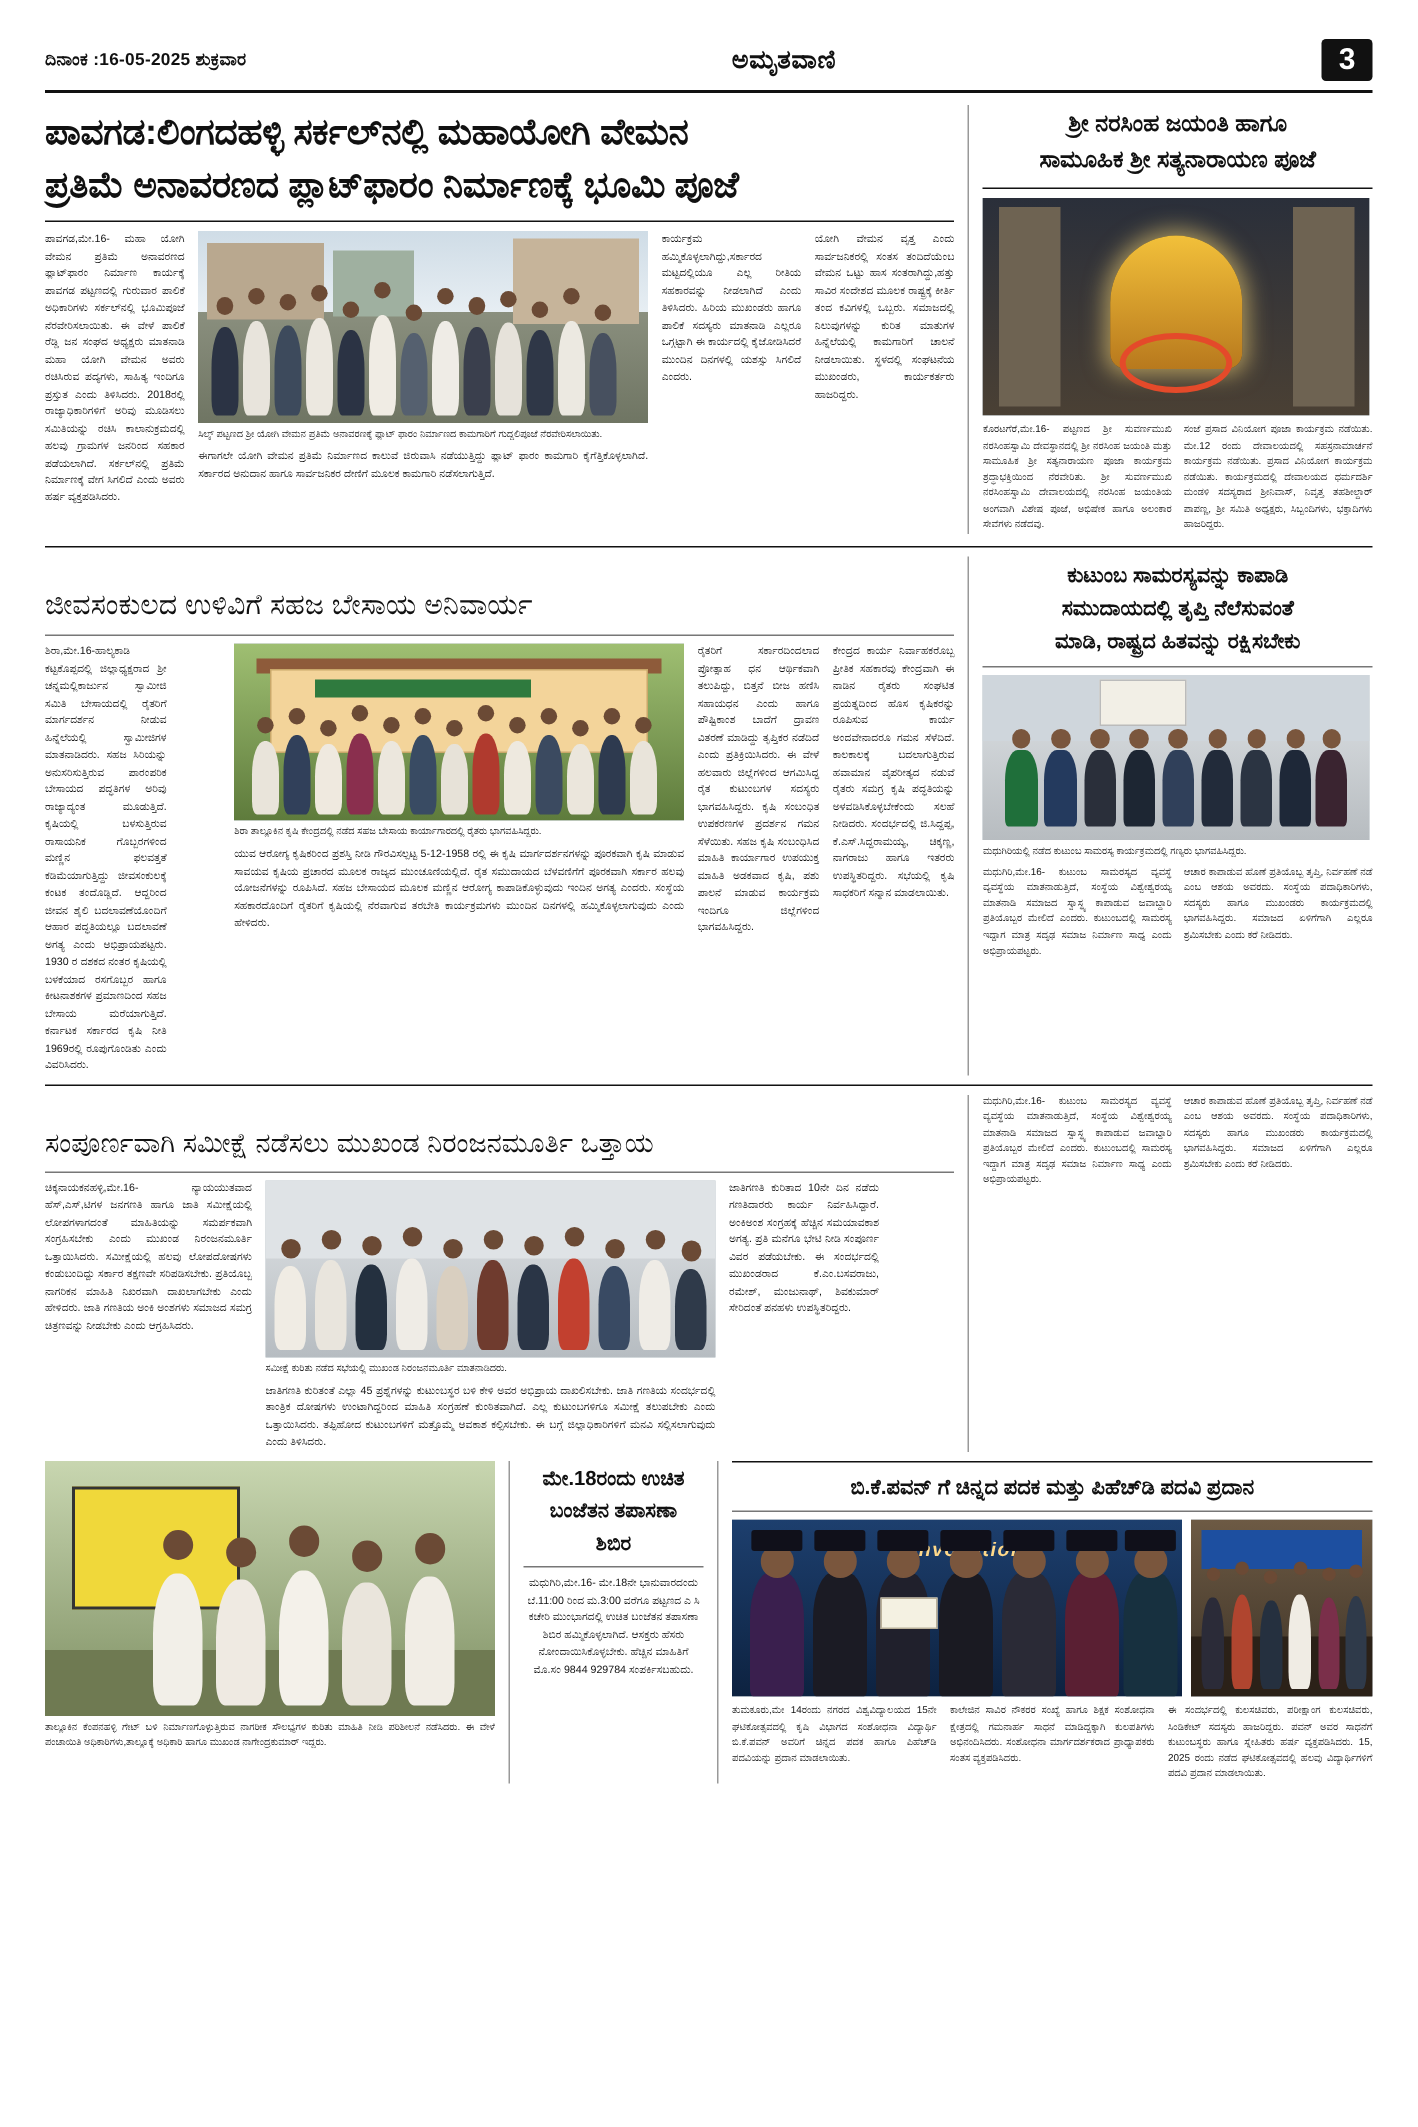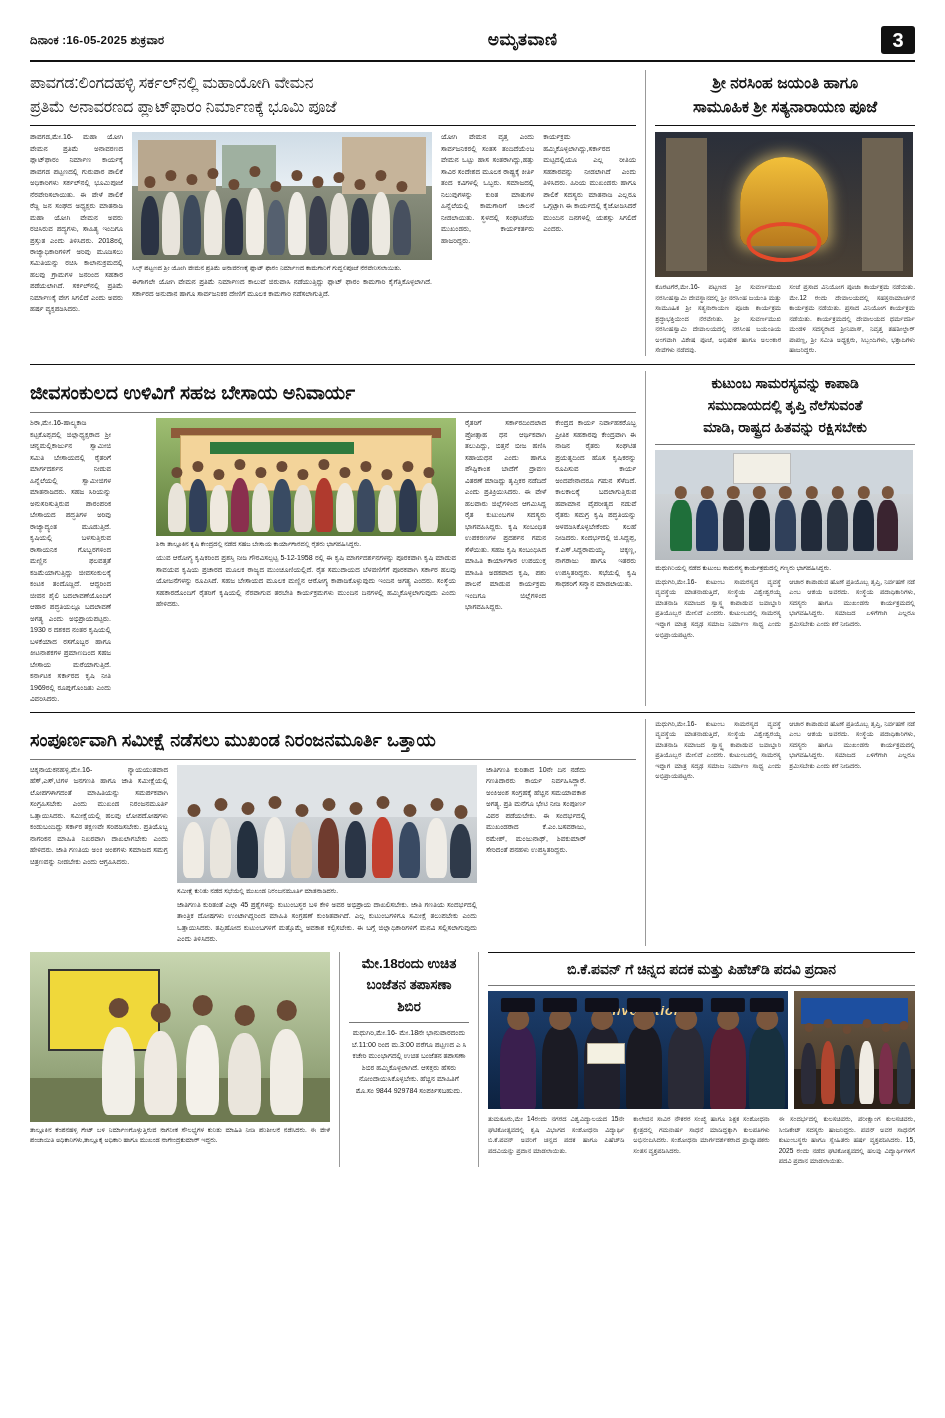--- a/index.html
+++ b/index.html
@@ -30,25 +30,25 @@
     width:34px;height:28px;display:flex;align-items:center;justify-content:center;
     border-radius:3px;
   }
   
   .cols{display:flex;gap:10px;}
   .col{flex:1;}
   .rule-v{border-left:1px solid #999;}
   .hr{border:0;border-top:1.6px solid #111;margin:7px 0 6px;}
   .hr-thin{border:0;border-top:1px solid #777;margin:6px 0 5px;}
   h1.headline{
-    font-size:16px;line-height:1.38;font-weight:normal;margin:2px 0 6px;
+    font-size:24px;line-height:1.38;font-weight:bold;margin:2px 0 6px;
     letter-spacing:-.2px;
   }
   h2.headline{
-    font-size:19px;line-height:1.4;font-weight:bold;margin:9px 0 6px;
+    font-size:19px;line-height:1.4;font-weight:normal;margin:20px 0 6px;
   }
   h3.headline{
     font-size:15.5px;line-height:1.42;font-weight:bold;margin:2px 0 5px;
     text-align:center;
   }
   h4.headline{
     font-size:13px;line-height:1.45;font-weight:bold;margin:2px 0 5px;
     text-align:center;
   }
   .body-txt{
@@ -138,24 +138,24 @@
               <i style="left:66%;width:6%;height:78%;background:#e6e2da"></i>
               <i style="left:73%;width:6%;height:72%;background:#2f3747"></i>
               <i style="left:80%;width:6%;height:80%;background:#ece9e1"></i>
               <i style="left:87%;width:6%;height:70%;background:#47505f"></i>
             </div>
           </div>
           <div class="cap">ಸಿಲ್ಕ್ ಪಟ್ಟಣದ ಶ್ರೀ ಯೋಗಿ ವೇಮನ ಪ್ರತಿಮೆ ಅನಾವರಣಕ್ಕೆ ಪ್ಲಾಟ್ ಫಾರಂ ನಿರ್ಮಾಣದ ಕಾಮಗಾರಿಗೆ ಗುದ್ದಲಿಪೂಜೆ ನೆರವೇರಿಸಲಾಯಿತು.</div>
           <div class="body-txt" style="margin-top:4px;">ಈಗಾಗಲೇ ಯೋಗಿ ವೇಮನ ಪ್ರತಿಮೆ ನಿರ್ಮಾಣದ ಕಾಲುವೆ ಜಿರುವಾಸಿ ನಡೆಯುತ್ತಿದ್ದು ಪ್ಲಾಟ್ ಫಾರಂ ಕಾಮಗಾರಿ ಕೈಗೆತ್ತಿಕೊಳ್ಳಲಾಗಿದೆ. ಸರ್ಕಾರದ ಅನುದಾನ ಹಾಗೂ ಸಾರ್ವಜನಿಕರ ದೇಣಿಗೆ ಮೂಲಕ ಕಾಮಗಾರಿ ನಡೆಸಲಾಗುತ್ತಿದೆ.</div>
         </div>
         <div class="col" style="max-width:100px;">
+          <div class="body-txt">ಕಾರ್ಯಕ್ರಮ ಹಮ್ಮಿಕೊಳ್ಳಲಾಗಿದ್ದು,ಸರ್ಕಾರದ ಮಟ್ಟದಲ್ಲಿಯೂ ಎಲ್ಲ ರೀತಿಯ ಸಹಕಾರವನ್ನು ನೀಡಲಾಗಿದೆ ಎಂದು ತಿಳಿಸಿದರು. ಹಿರಿಯ ಮುಖಂಡರು ಹಾಗೂ ಪಾಲಿಕೆ ಸದಸ್ಯರು ಮಾತನಾಡಿ ಎಲ್ಲರೂ ಒಗ್ಗಟ್ಟಾಗಿ ಈ ಕಾರ್ಯದಲ್ಲಿ ಕೈಜೋಡಿಸಿದರೆ ಮುಂದಿನ ದಿನಗಳಲ್ಲಿ ಯಶಸ್ಸು ಸಿಗಲಿದೆ ಎಂದರು.</div>
+        </div>
+        <div class="col" style="max-width:100px;">
           <div class="body-txt">ಯೋಗಿ ವೇಮನ ವೃತ್ತ ಎಂದು ಸಾರ್ವಜನಿಕರಲ್ಲಿ ಸಂತಸ ತಂದಿದೆಯೆಂಬ ವೇಮನ ಒಟ್ಟು ಹಾಸ ಸಂತರಾಗಿದ್ದು,ಹತ್ತು ಸಾವಿರ ಸಂದೇಶದ ಮೂಲಕ ರಾಷ್ಟ್ರಕ್ಕೆ ಕೀರ್ತಿ ತಂದ ಕವಿಗಳಲ್ಲಿ ಒಬ್ಬರು. ಸಮಾಜದಲ್ಲಿ ನಿಲುವುಗಳನ್ನು ಕುರಿತ ಮಾತುಗಳ ಹಿನ್ನೆಲೆಯಲ್ಲಿ ಕಾಮಗಾರಿಗೆ ಚಾಲನೆ ನೀಡಲಾಯಿತು. ಸ್ಥಳದಲ್ಲಿ ಸಂಘಟನೆಯ ಮುಖಂಡರು, ಕಾರ್ಯಕರ್ತರು ಹಾಜರಿದ್ದರು.</div>
-        </div>
-        <div class="col" style="max-width:100px;">
-          <div class="body-txt">ಕಾರ್ಯಕ್ರಮ ಹಮ್ಮಿಕೊಳ್ಳಲಾಗಿದ್ದು,ಸರ್ಕಾರದ ಮಟ್ಟದಲ್ಲಿಯೂ ಎಲ್ಲ ರೀತಿಯ ಸಹಕಾರವನ್ನು ನೀಡಲಾಗಿದೆ ಎಂದು ತಿಳಿಸಿದರು. ಹಿರಿಯ ಮುಖಂಡರು ಹಾಗೂ ಪಾಲಿಕೆ ಸದಸ್ಯರು ಮಾತನಾಡಿ ಎಲ್ಲರೂ ಒಗ್ಗಟ್ಟಾಗಿ ಈ ಕಾರ್ಯದಲ್ಲಿ ಕೈಜೋಡಿಸಿದರೆ ಮುಂದಿನ ದಿನಗಳಲ್ಲಿ ಯಶಸ್ಸು ಸಿಗಲಿದೆ ಎಂದರು.</div>
         </div>
       </div>
     </div>
 
     <div class="rule-v" style="width:270px;padding-left:9px;box-sizing:border-box;">
       <h3 class="headline">ಶ್ರೀ ನರಸಿಂಹ ಜಯಂತಿ ಹಾಗೂ</h3>
       <h3 class="headline" style="margin-top:-3px;">ಸಾಮೂಹಿಕ ಶ್ರೀ ಸತ್ಯನಾರಾಯಣ ಪೂಜೆ</h3>
       <hr class="hr">
       <div class="photo" style="width:258px;height:145px;">
         <div class="temple"></div>

